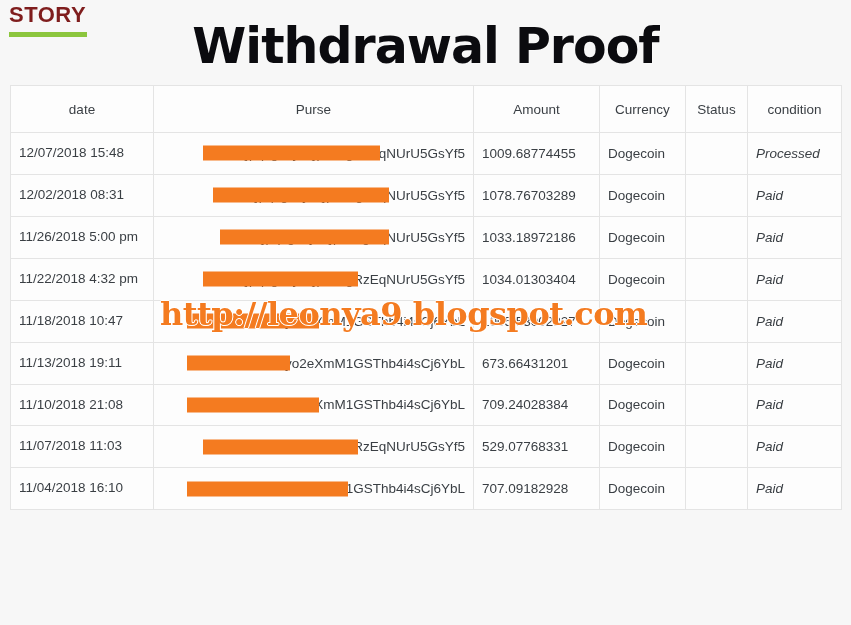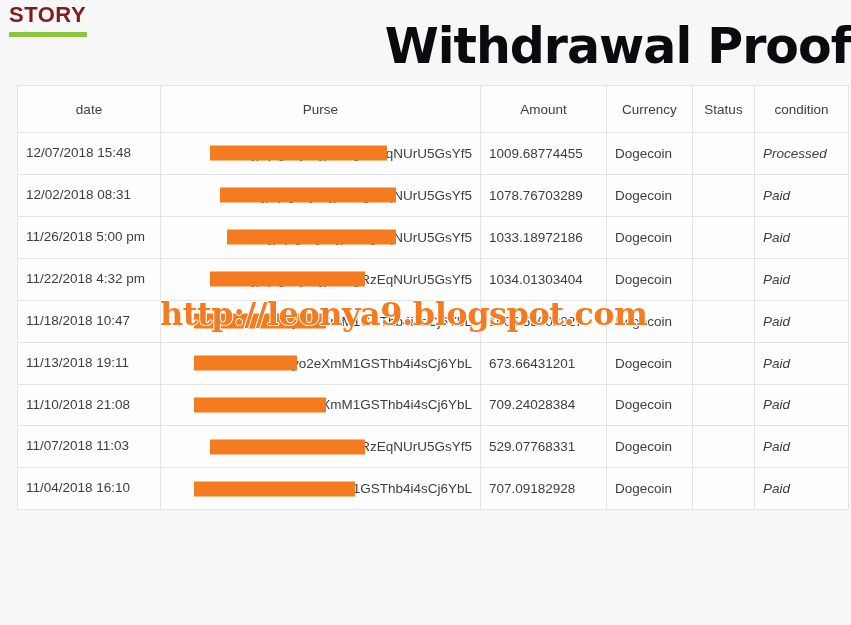--- a/index.html
+++ b/index.html
@@ -37,37 +37,36 @@
     height: 5px;
     background: #8cc63e;
   }
 
   
   .page-title {
     position: absolute;
     left: 0;
     top: 21px;
     width: 851px;
-    text-align: right;
+    text-align: center;
     font-family: "DejaVu Sans", sans-serif;
     font-weight: 700;
     font-size: 49px;
     letter-spacing: -1px;
     color: #0b0b0f;
     line-height: 1.05;
     text-shadow: 1px 1px 0 rgba(255,255,255,0.35);
   }
 
   
   .table-wrap {
     position: absolute;
     left: 10px;
     top: 85px;
     width: 831px;
-    margin-left: 7px;
   }
   table.proof {
     border-collapse: collapse;
     width: 831px;
     background: #fdfdfd;
     table-layout: fixed;
   }
   table.proof th,
   table.proof td {
     border: 1px solid #e4e4e4;

